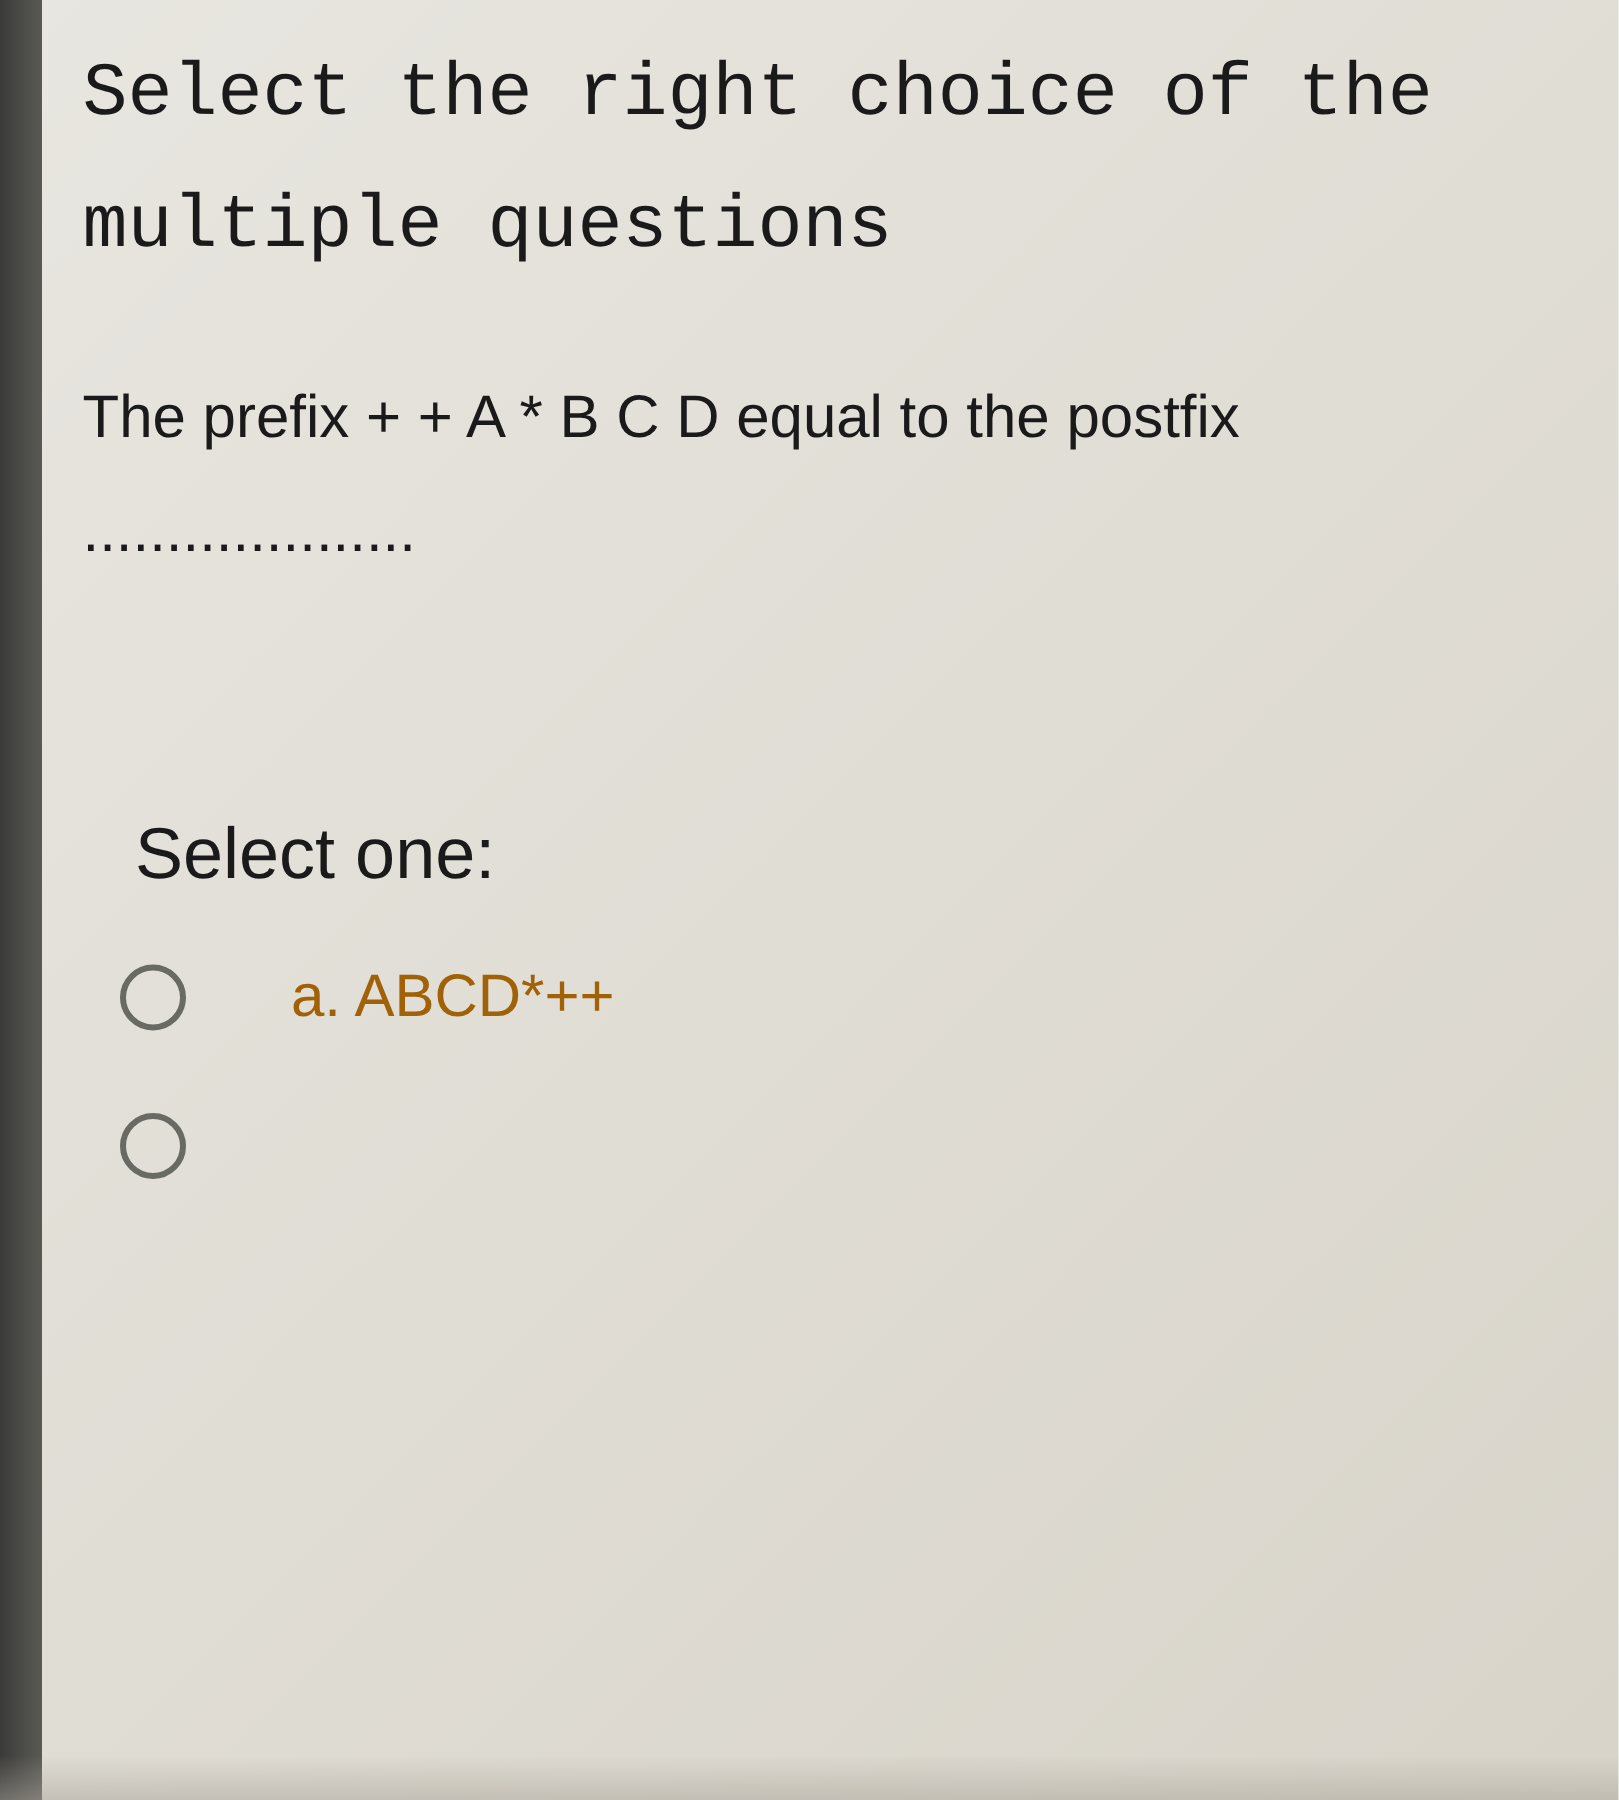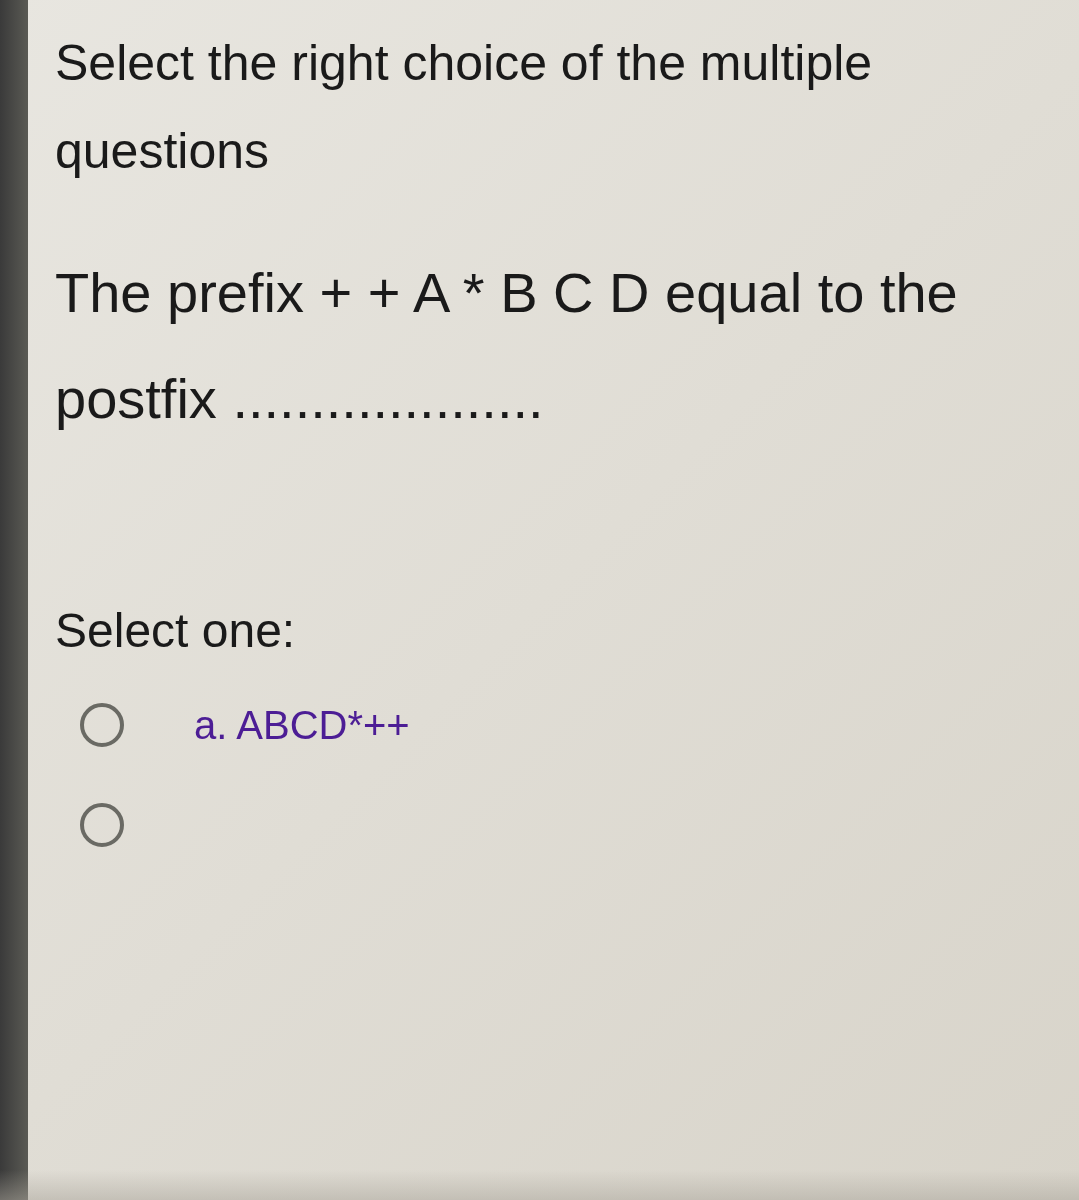--- a/index.html
+++ b/index.html
@@ -27,33 +27,35 @@
     }
     .content {
       padding-left: 5px;
     }
     .instruction {
       font-size: 50px;
       font-weight: 400;
       line-height: 1.75;
       color: #1a1a1a;
       margin-bottom: 45px;
+      font-family: Liberation Mono, monospace;
     }
     .question {
-      font-size: 56px;
+      font-size: 40px;
       font-weight: 400;
       line-height: 1.9;
       color: #1a1a1a;
       margin-bottom: 150px;
     }
     .select-label {
       font-size: 48px;
       font-weight: 400;
       color: #1a1a1a;
       margin-bottom: 45px;
+      margin-left: 35px;
     }
     .options {
       padding-left: 25px;
     }
     .option {
       display: flex;
       align-items: center;
       margin-bottom: 55px;
       cursor: pointer;
     }
@@ -63,21 +65,21 @@
       border: 4px solid #6a6a64;
       border-radius: 50%;
       background: transparent;
       margin-right: 70px;
       flex-shrink: 0;
       cursor: pointer;
     }
     .option-text {
       font-size: 40px;
       font-weight: 400;
-      color: #4c1d95;
+      color: #a16207;
     }
     .bottom-shade {
       position: absolute;
       bottom: 0;
       left: 0;
       width: 100%;
       height: 30px;
       background: linear-gradient(180deg, rgba(200,195,185,0) 0%, rgba(170,165,155,0.5) 100%);
     }
   </style>

